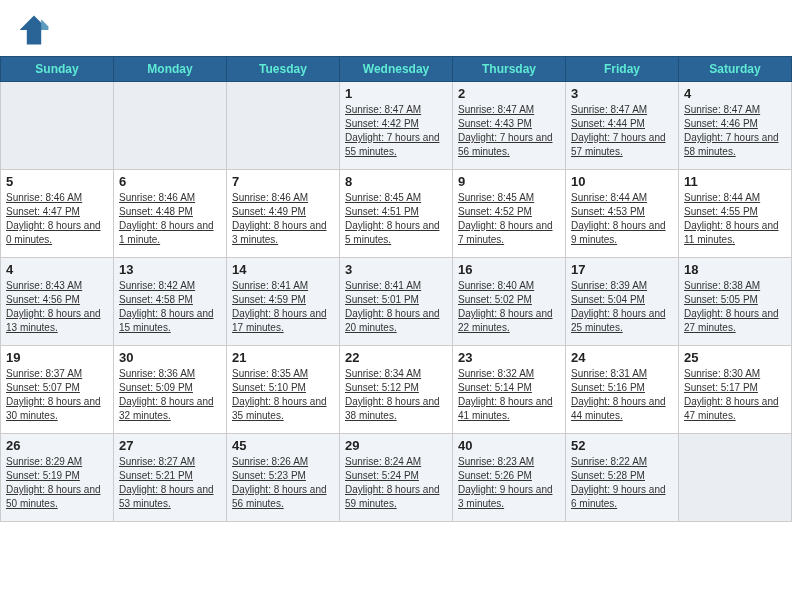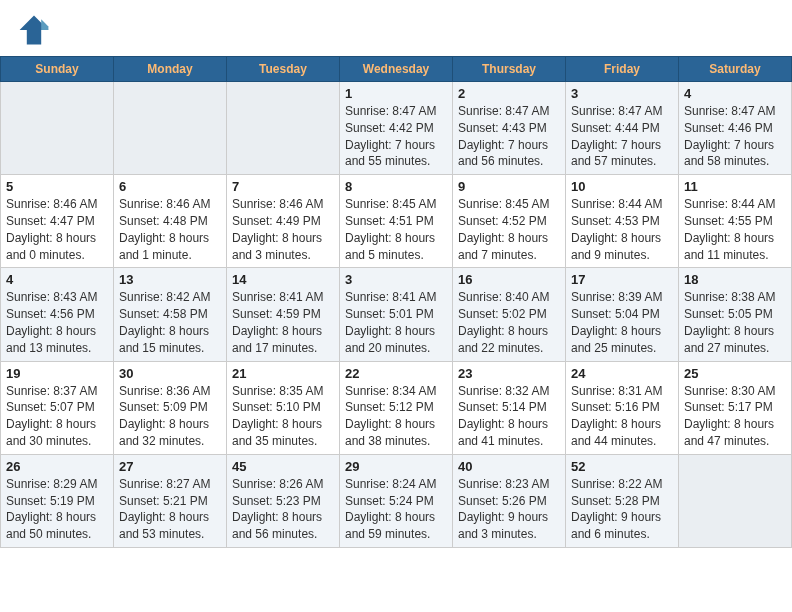--- a/index.html
+++ b/index.html
@@ -52,21 +52,21 @@
       font-size: 14px;
       color: #444;
     }
     .calendar {
       width: 100%;
       border-collapse: collapse;
       font-size: 10.5px;
     }
     .calendar th {
       background: #2a6496;
-      color: #fdba74;
+      color: #5eead4;
       padding: 5px 4px;
       font-size: 12px;
       font-weight: bold;
       border: 1px solid #1e4f78;
     }
     .calendar td {
       border: 1px solid #ccc;
       vertical-align: top;
       padding: 4px 5px;
       height: 88px;
@@ -76,23 +76,24 @@
     .calendar td.empty {
       background: #f5f5f5;
     }
     .day-number {
       font-size: 13px;
       font-weight: bold;
       color: #222;
       margin-bottom: 2px;
     }
     .day-info {
-      font-size: 12px;
+      font-size: 10px;
       color: #333;
       line-height: 1.4;
+      text-decoration: underline;
     }
     .row-shaded td {
       background: #f0f4f8;
     }
     .row-shaded td.empty {
       background: #eaeef2;
     }
   </style>
 </head>
 <body>

